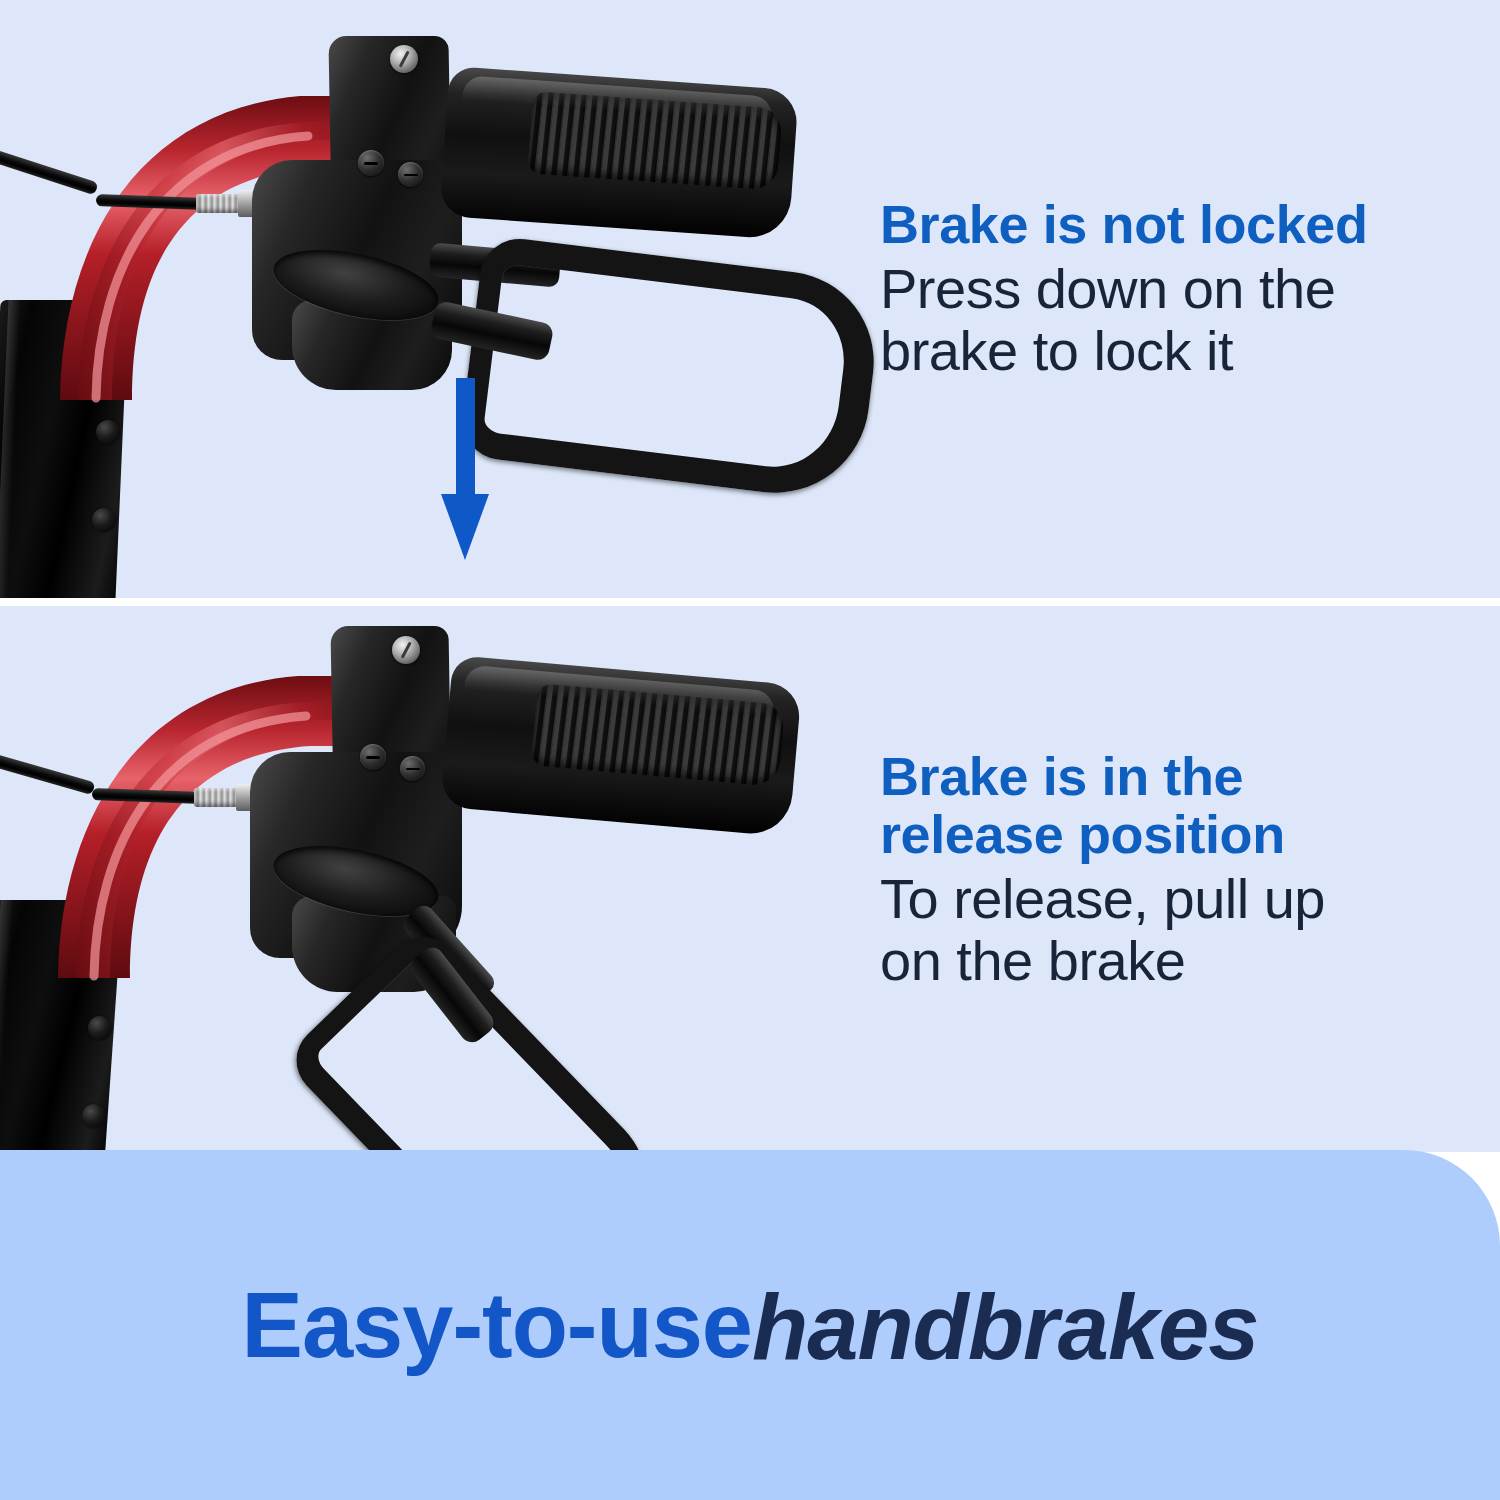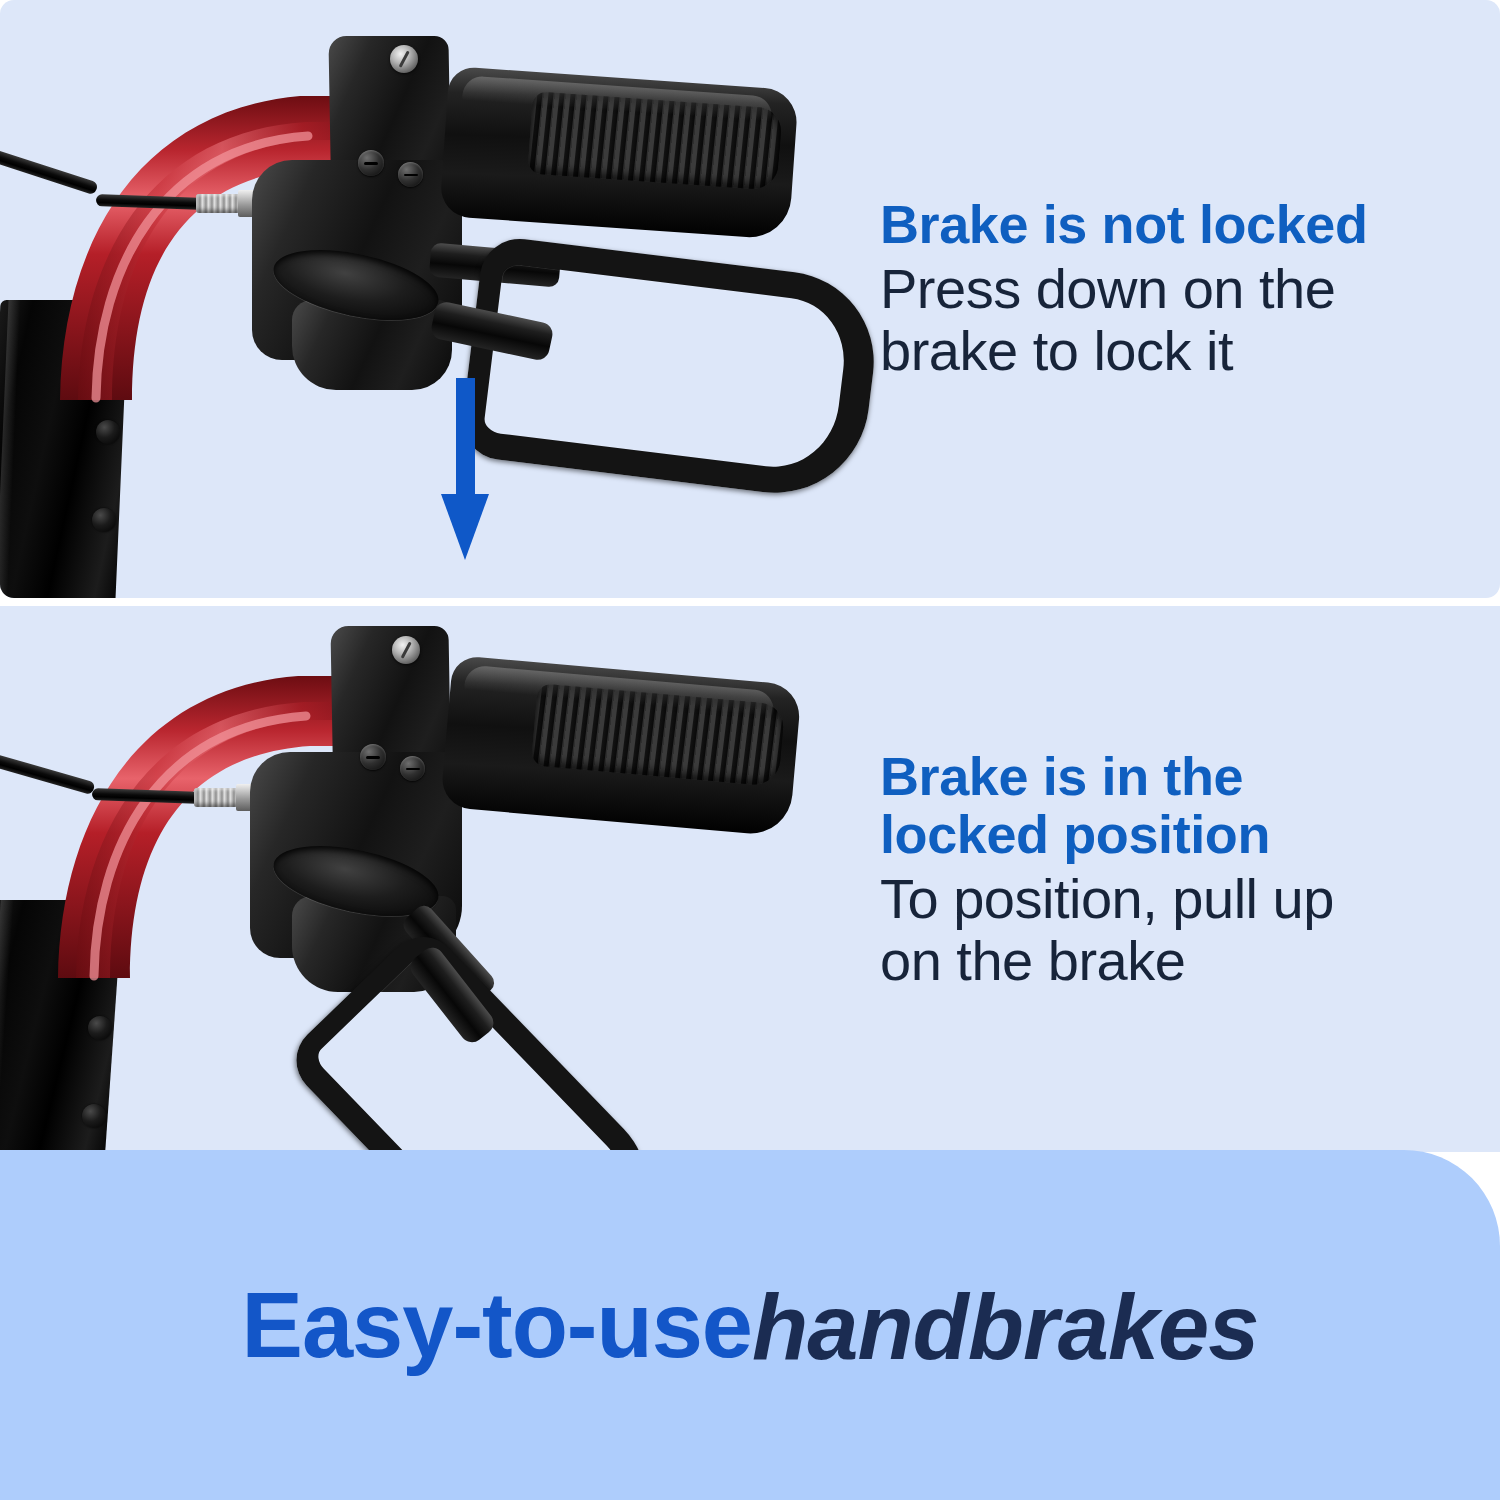--- a/index.html
+++ b/index.html
@@ -17,21 +17,21 @@
   }
 
   
   .panel {
     position: absolute;
     left: 0;
     width: 1500px;
     background: #dde7f9;
     overflow: hidden;
   }
-  #panel-top    { top: 0px;   height: 598px; border-radius: 14px; }
+  #panel-top    { top: 0px;   height: 598px; }
   #panel-bottom { top: 606px; height: 546px; }
   .panel-gap {
     position: absolute;
     left: 0; top: 598px;
     width: 1500px; height: 8px;
     background: #ffffff;
   }
 
   
   .photo {
@@ -330,22 +330,22 @@
       <div class="grip-rib-area" style="left:534px; top:88px; width:248px; height:82px; border-radius:14px 24px 26px 14px; transform:rotate(5deg);"></div>
       <div class="grip-sheen" style="left:464px; top:72px; width:310px; height:40px; border-radius:24px; transform:rotate(5deg);"></div>
 
       <div class="lever-arm" style="left:412px; top:290px; width:110px; height:34px; border-radius:10px; transform:rotate(48deg); transform-origin:left center;"></div>
       <div class="lever-loop" style="left:424px; top:316px; width:320px; height:150px; border-width:24px 28px 24px 20px; border-radius:36px 80px 88px 36px; transform:rotate(46deg); transform-origin:left top;"></div>
       <div class="lever-arm" style="left:420px; top:330px; width:104px; height:36px; border-radius:12px; transform:rotate(52deg); transform-origin:left center;"></div>
     </div>
 
     <div class="textblock" style="left:880px; top:142px; width:580px;">
       <div class="heading">Brake is in the
-locked position</div>
-      <div class="body-copy">To position, pull up
+release position</div>
+      <div class="body-copy">To release, pull up
 on the brake</div>
     </div>
   </div>
 
   <div id="banner">
     <div class="banner-line1">Easy-to-use</div>
     <div class="banner-line2">handbrakes</div>
   </div>
 
 </div>

